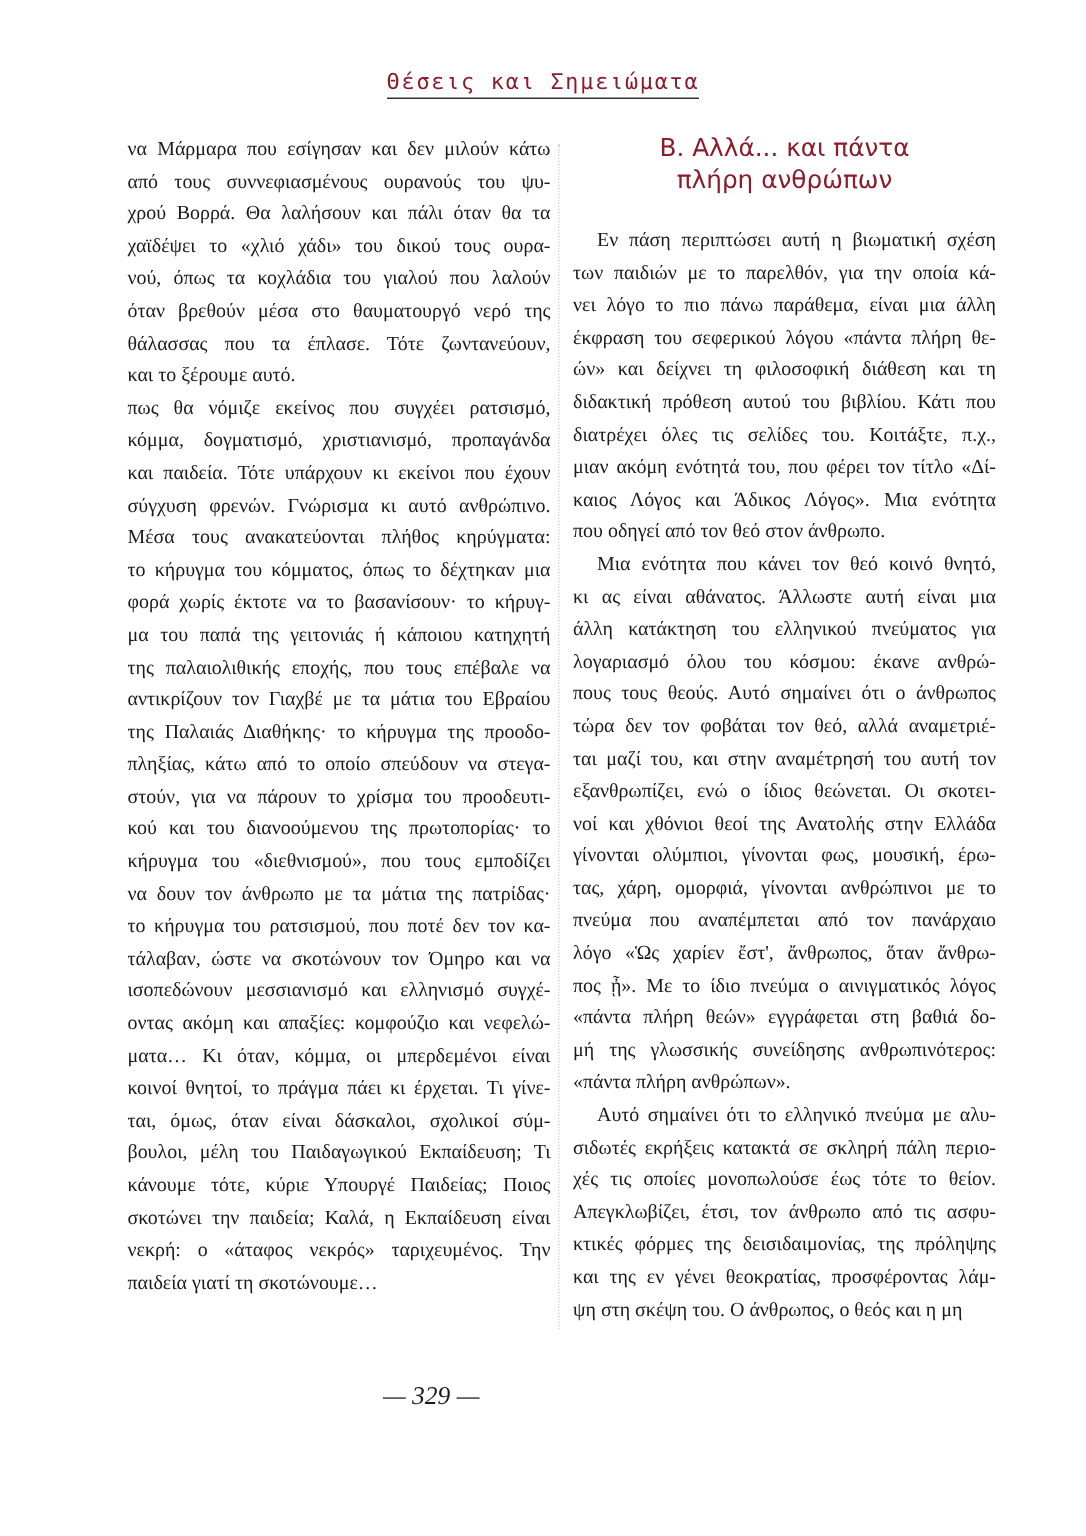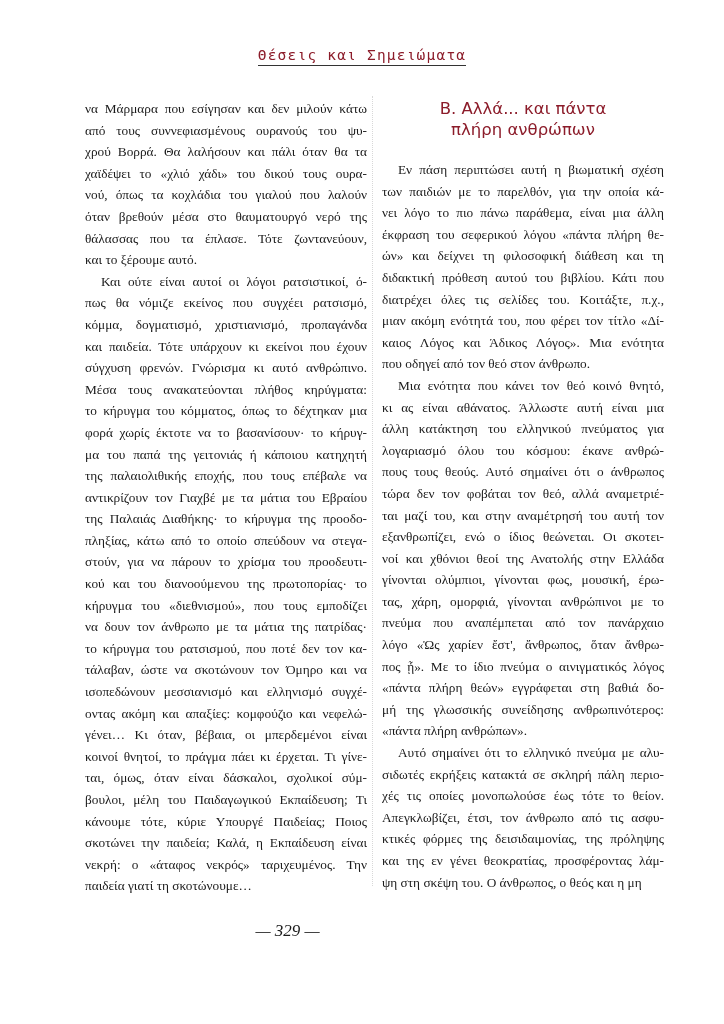--- a/index.html
+++ b/index.html
@@ -9,21 +9,21 @@
   }
   .running-head {
     position: absolute; left: 0; width: 724px; top: 46px; text-align: center;
   }
   .running-head span {
     display: inline-block; font-family: "DejaVu Sans Mono", "Liberation Mono", monospace;
     font-size: 14.5px; color: #8c1c2a; letter-spacing: 1.2px; padding-bottom: 2px;
     border-bottom: 1.2px solid #333;
   }
   .col {
-    position: absolute; top: 98px; width: 282px;
+    position: absolute; top: 88px; width: 282px;
     font-size: 13.3px; line-height: 21.6px; text-align: justify;
   }
   .col-left { left: 85px; }
   .col-right { left: 382px; }
   .col p { margin: 0; }
   .line { display: block; text-align: justify; text-align-last: justify; white-space: nowrap; }
   .line.last { text-align-last: left; }
   .divider {
     position: absolute; left: 372px; top: 96px; height: 790px; width: 0;
     border-left: 1px dotted #d8d8d8;
@@ -49,42 +49,41 @@
       <span class="line">να Μάρμαρα που εσίγησαν και δεν μιλούν κάτω</span>
       <span class="line">από τους συννεφιασμένους ουρανούς του ψυ-</span>
       <span class="line">χρού Βορρά. Θα λαλήσουν και πάλι όταν θα τα</span>
       <span class="line">χαϊδέψει το «χλιό χάδι» του δικού τους ουρα-</span>
       <span class="line">νού, όπως τα κοχλάδια του γιαλού που λαλούν</span>
       <span class="line">όταν βρεθούν μέσα στο θαυματουργό νερό της</span>
       <span class="line">θάλασσας που τα έπλασε. Τότε ζωντανεύουν,</span>
       <span class="line last">και το ξέρουμε αυτό.</span>
     </p>
     <p>
-      <span class="line" style="padding-left: 16px;">Και ούτε είναι αυτοί οι λόγοι ρατσιστικοί, ό-</span>
       <span class="line">πως θα νόμιζε εκείνος που συγχέει ρατσισμό,</span>
       <span class="line">κόμμα, δογματισμό, χριστιανισμό, προπαγάνδα</span>
       <span class="line">και παιδεία. Τότε υπάρχουν κι εκείνοι που έχουν</span>
       <span class="line">σύγχυση φρενών. Γνώρισμα κι αυτό ανθρώπινο.</span>
       <span class="line">Μέσα τους ανακατεύονται πλήθος κηρύγματα:</span>
       <span class="line">το κήρυγμα του κόμματος, όπως το δέχτηκαν μια</span>
       <span class="line">φορά χωρίς έκτοτε να το βασανίσουν· το κήρυγ-</span>
       <span class="line">μα του παπά της γειτονιάς ή κάποιου κατηχητή</span>
       <span class="line">της παλαιολιθικής εποχής, που τους επέβαλε να</span>
       <span class="line">αντικρίζουν τον Γιαχβέ με τα μάτια του Εβραίου</span>
       <span class="line">της Παλαιάς Διαθήκης· το κήρυγμα της προοδο-</span>
       <span class="line">πληξίας, κάτω από το οποίο σπεύδουν να στεγα-</span>
       <span class="line">στούν, για να πάρουν το χρίσμα του προοδευτι-</span>
       <span class="line">κού και του διανοούμενου της πρωτοπορίας· το</span>
       <span class="line">κήρυγμα του «διεθνισμού», που τους εμποδίζει</span>
       <span class="line">να δουν τον άνθρωπο με τα μάτια της πατρίδας·</span>
       <span class="line">το κήρυγμα του ρατσισμού, που ποτέ δεν τον κα-</span>
       <span class="line">τάλαβαν, ώστε να σκοτώνουν τον Όμηρο και να</span>
       <span class="line">ισοπεδώνουν μεσσιανισμό και ελληνισμό συγχέ-</span>
       <span class="line">οντας ακόμη και απαξίες: κομφούζιο και νεφελώ-</span>
-      <span class="line">γένει… Κι όταν, βέβαια, οι μπερδεμένοι είναι</span>
+      <span class="line">ματα… Κι όταν, κόμμα, οι μπερδεμένοι είναι</span>
       <span class="line">κοινοί θνητοί, το πράγμα πάει κι έρχεται. Τι γίνε-</span>
       <span class="line">ται, όμως, όταν είναι δάσκαλοι, σχολικοί σύμ-</span>
       <span class="line">βουλοι, μέλη του Παιδαγωγικού Εκπαίδευση; Τι</span>
       <span class="line">κάνουμε τότε, κύριε Υπουργέ Παιδείας; Ποιος</span>
       <span class="line">σκοτώνει την παιδεία; Καλά, η Εκπαίδευση είναι</span>
       <span class="line">νεκρή: ο «άταφος νεκρός» ταριχευμένος. Την</span>
       <span class="line last">παιδεία γιατί τη σκοτώνουμε…</span>
     </p>
   </div>
 

